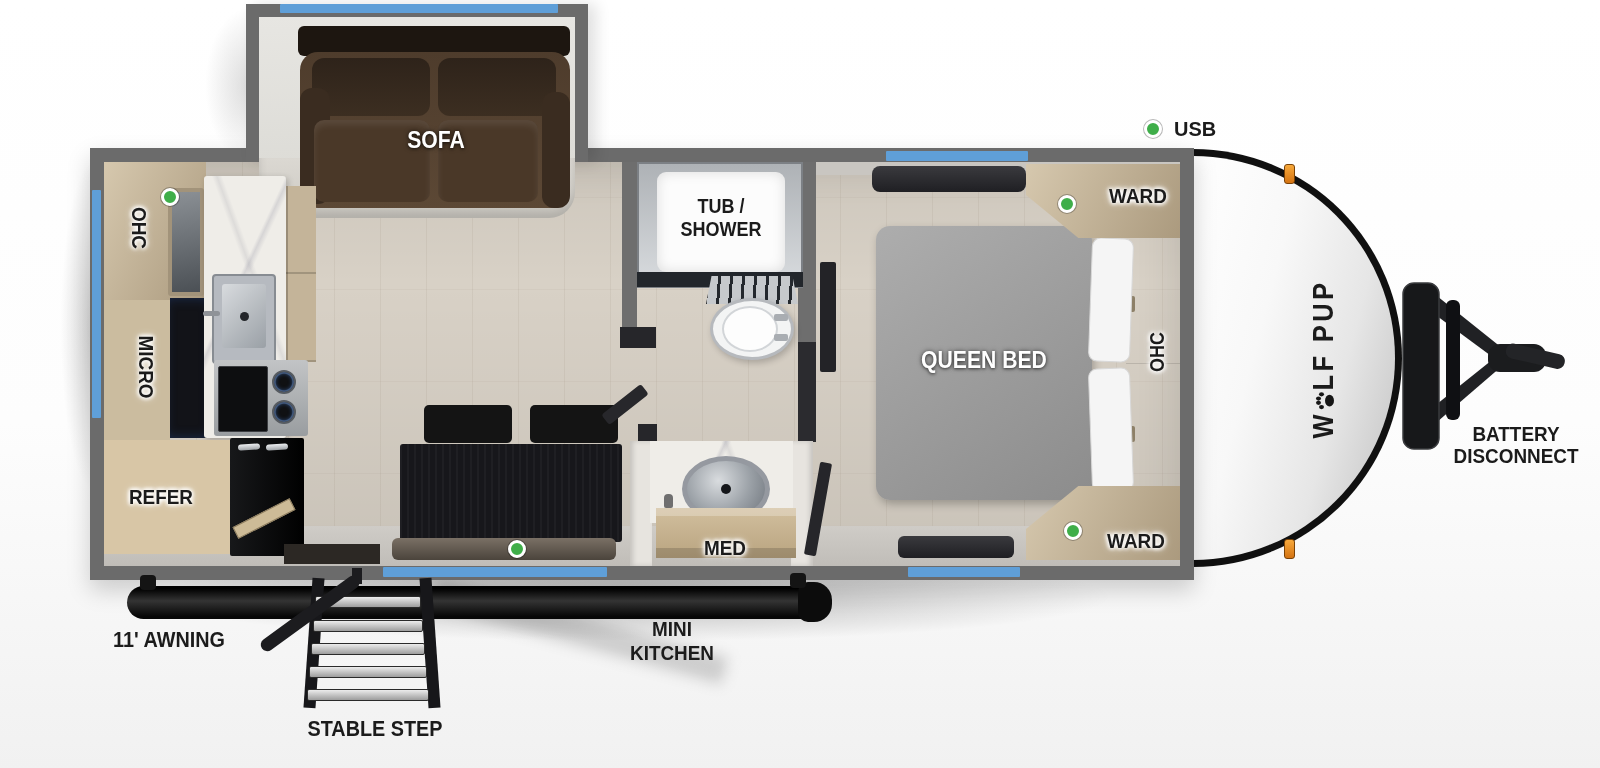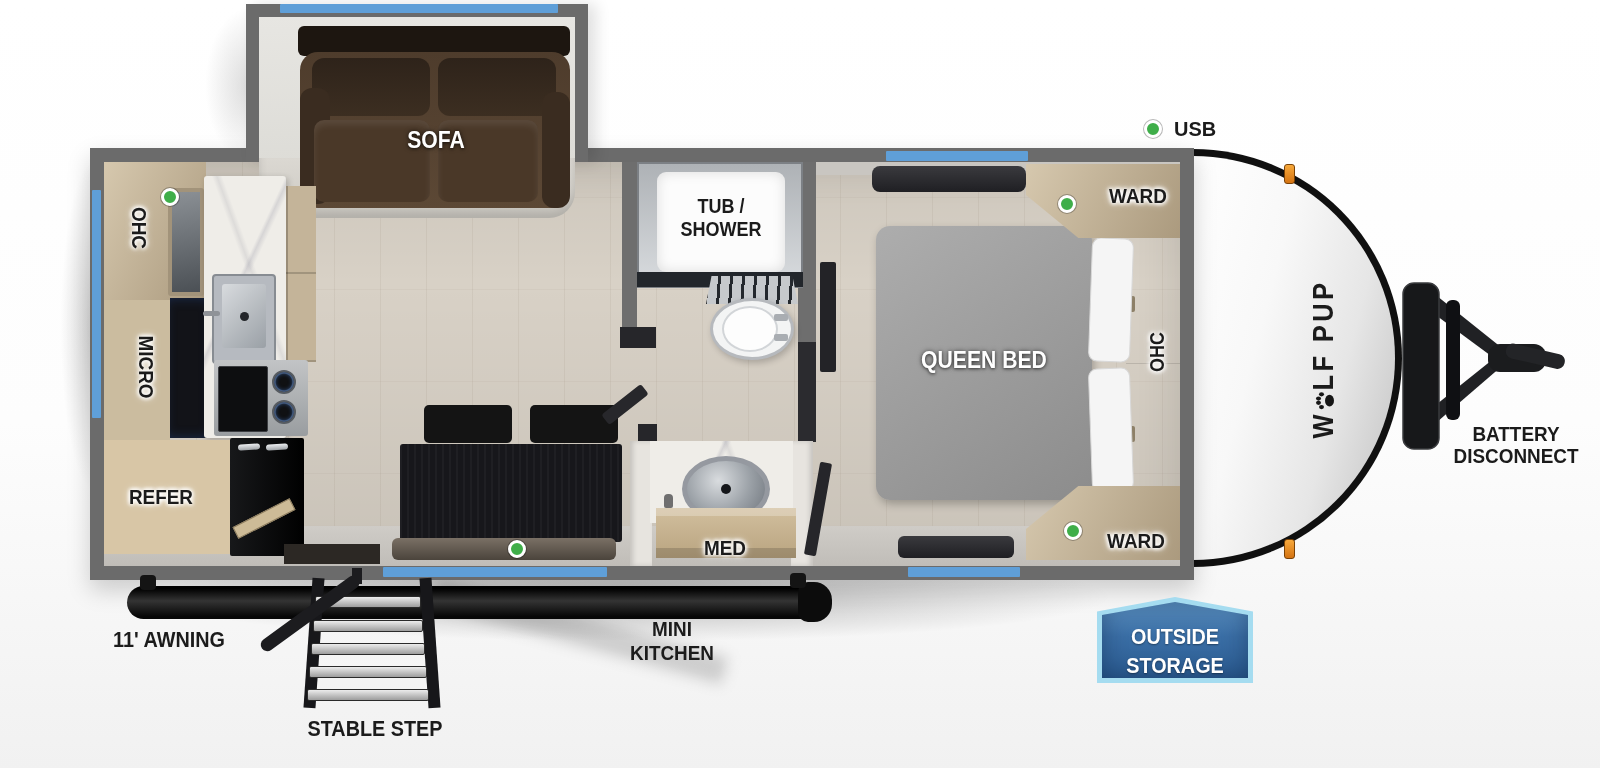--- a/index.html
+++ b/index.html
@@ -213,24 +213,14 @@
   </div>
 
   <div class="lbl" style="left:169px;top:640px;font-size:22px;">11' AWNING</div>
   <div class="lbl" style="left:375px;top:729px;font-size:22px;">STABLE STEP</div>
 
   <div class="abs" style="left:672px;top:641px;text-align:center;transform:translate(-50%,-50%) scaleX(.9);font-size:21px;font-weight:700;color:#1b1b1b;line-height:24px;">
     <div>MINI</div>
     <div>KITCHEN</div>
   </div>
 
-  <div class="abs" style="left:1097px;top:597px;width:156px;height:86px;
-              clip-path:polygon(50% 0,100% 17%,100% 100%,0 100%,0 17%);background:#a5dcf0;filter:drop-shadow(0 3px 5px rgba(0,0,0,.25));">
-    <div class="abs" style="left:5px;top:5px;right:5px;bottom:5px;clip-path:polygon(50% 0,100% 17%,100% 100%,0 100%,0 17%);
-                background:linear-gradient(180deg,#5a8fc0 0%,#3a6ea5 45%,#2b5c92 100%);box-shadow:inset 0 0 24px rgba(0,20,45,.35);">
-      <div style="position:absolute;left:0;right:0;top:20px;text-align:center;color:#fff;font-weight:700;font-size:22px;line-height:29px;text-shadow:0 1px 2px rgba(0,0,0,.4);transform:scaleX(.9);">
-        <div>OUTSIDE</div>
-        <div>STORAGE</div>
-      </div>
-    </div>
-  </div>
 
 </div>
 
 </body></html>

